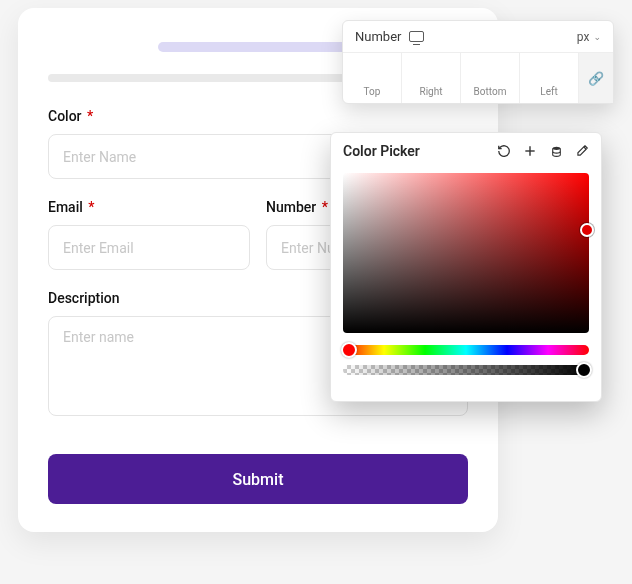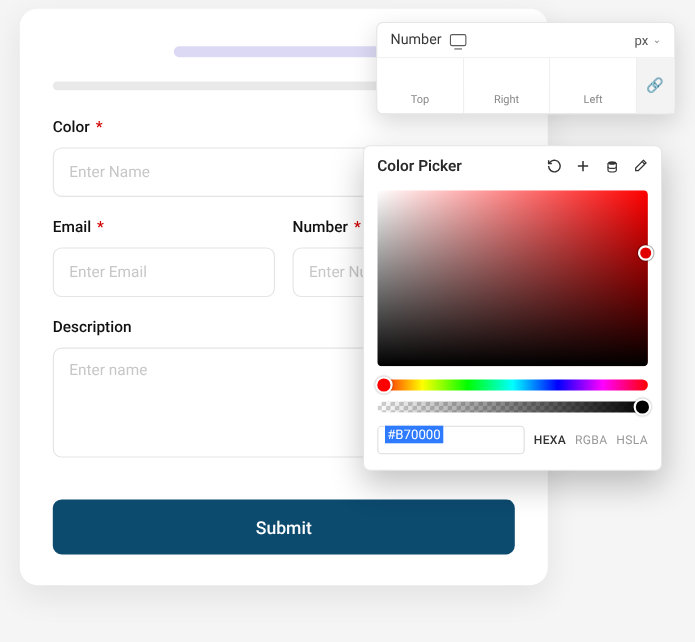--- a/index.html
+++ b/index.html
@@ -30,21 +30,21 @@
   border: 1px solid #e4e4e4; border-radius: 8px;
   padding: 12px 14px; font-size: 14px; color: #333; resize: none;
 }
 .field-textarea::placeholder { color: #c7c7c7; }
 .row { display: flex; gap: 16px; }
 .col { flex: 1; }
 .field-group { margin-bottom: 20px; }
 
 .submit-btn {
   width: 100%; height: 50px;
-  background: #0c4a6e; color: #fff;
+  background: #4c1d95; color: #fff;
   border: none; border-radius: 8px;
   font-size: 16px; font-weight: 500;
   cursor: pointer; margin-top: 14px;
 }
 
 
 .panel-padding {
   position: absolute;
   left: 342px; top: 20px;
   width: 272px;
@@ -162,20 +162,24 @@
     <div class="pad-cell">
       <input class="pad-input" value="" style="">
       <div class="pad-label">Top</div>
     </div>
     <div class="pad-cell">
       <input class="pad-input" value="" style="">
       <div class="pad-label">Right</div>
     </div>
     <div class="pad-cell">
       <input class="pad-input" value="" style="">
+      <div class="pad-label">Bottom</div>
+    </div>
+    <div class="pad-cell">
+      <input class="pad-input" value="" style="">
       <div class="pad-label">Left</div>
     </div>
     <div class="pad-cell">
       <span class="link-icon">🔗</span>
     </div>
   </div>
 </div>
 
 <div class="panel-color">
   <div class="cp-hdr">
@@ -210,19 +214,13 @@
   </div>
   <div class="cp-canvas">
     <div class="cp-cursor"></div>
   </div>
   <div class="cp-hue">
     <div class="thumb"></div>
   </div>
   <div class="cp-alpha">
     <div class="thumb"></div>
   </div>
-  <div class="cp-value-row">
-    <div class="hex-input"><span class="sel">#B70000</span></div>
-    <span class="fmt active">HEXA</span>
-    <span class="fmt">RGBA</span>
-    <span class="fmt">HSLA</span>
-  </div>
 </div>
 
 </body></html>

